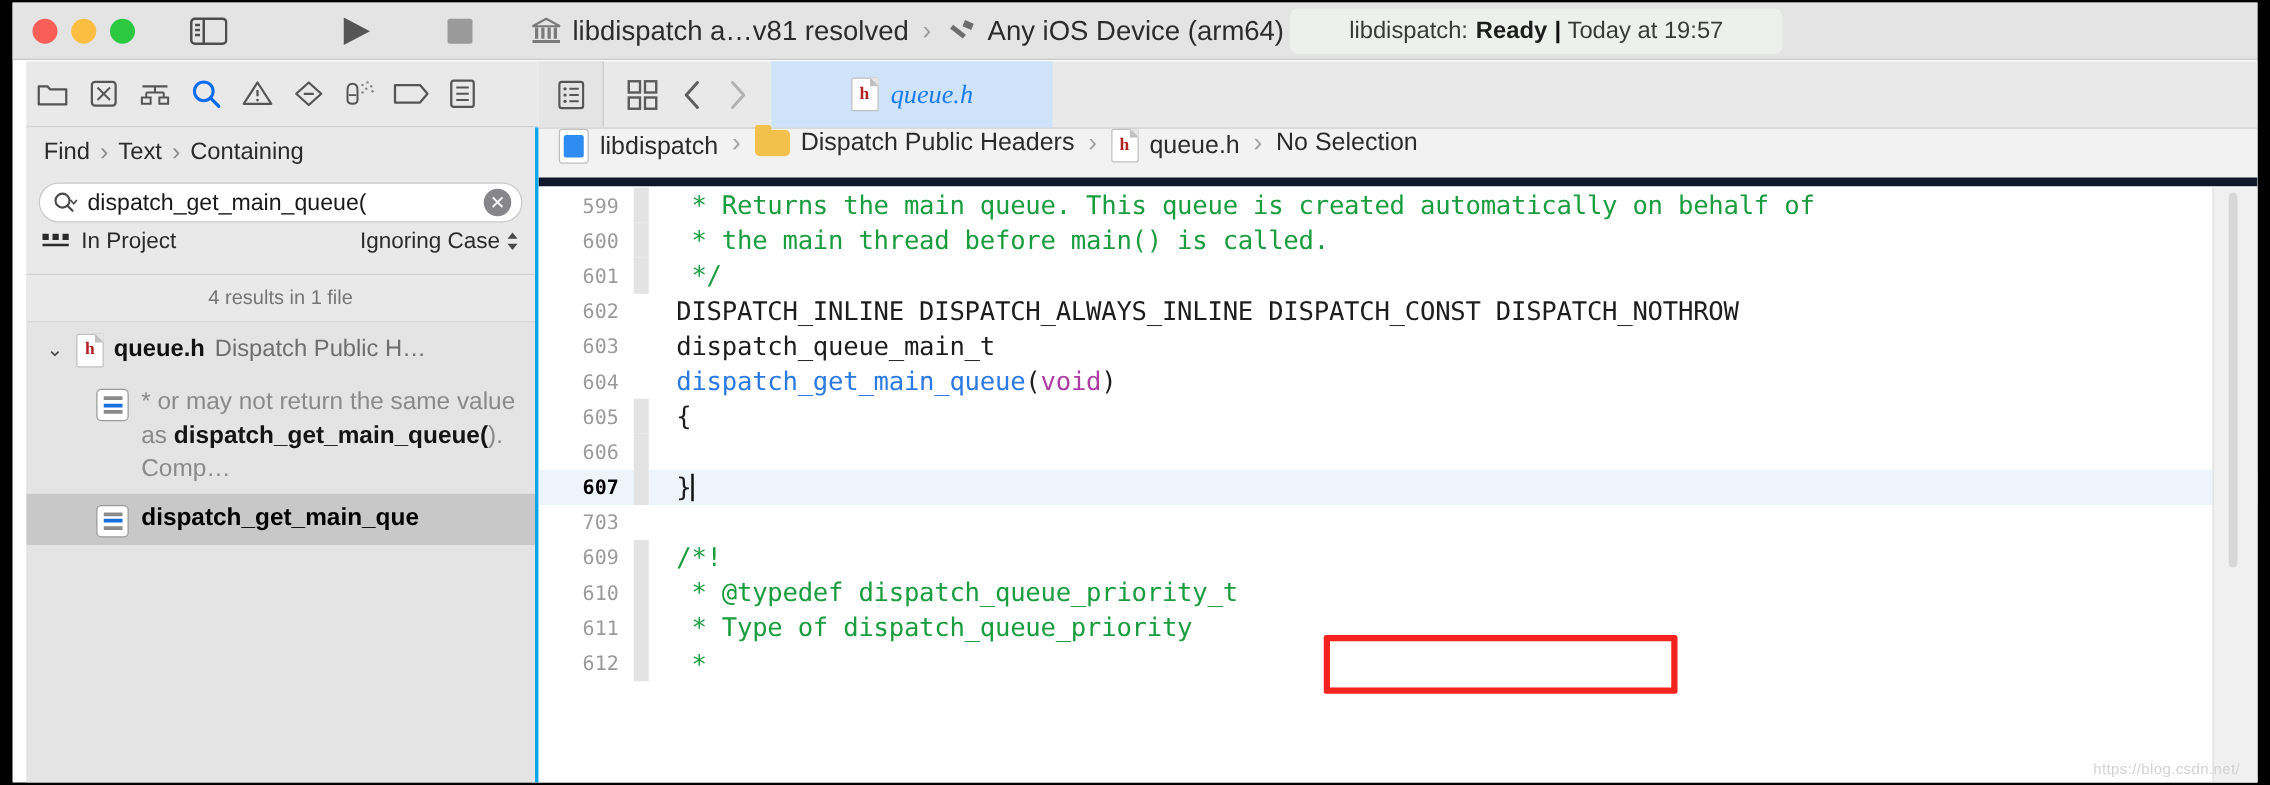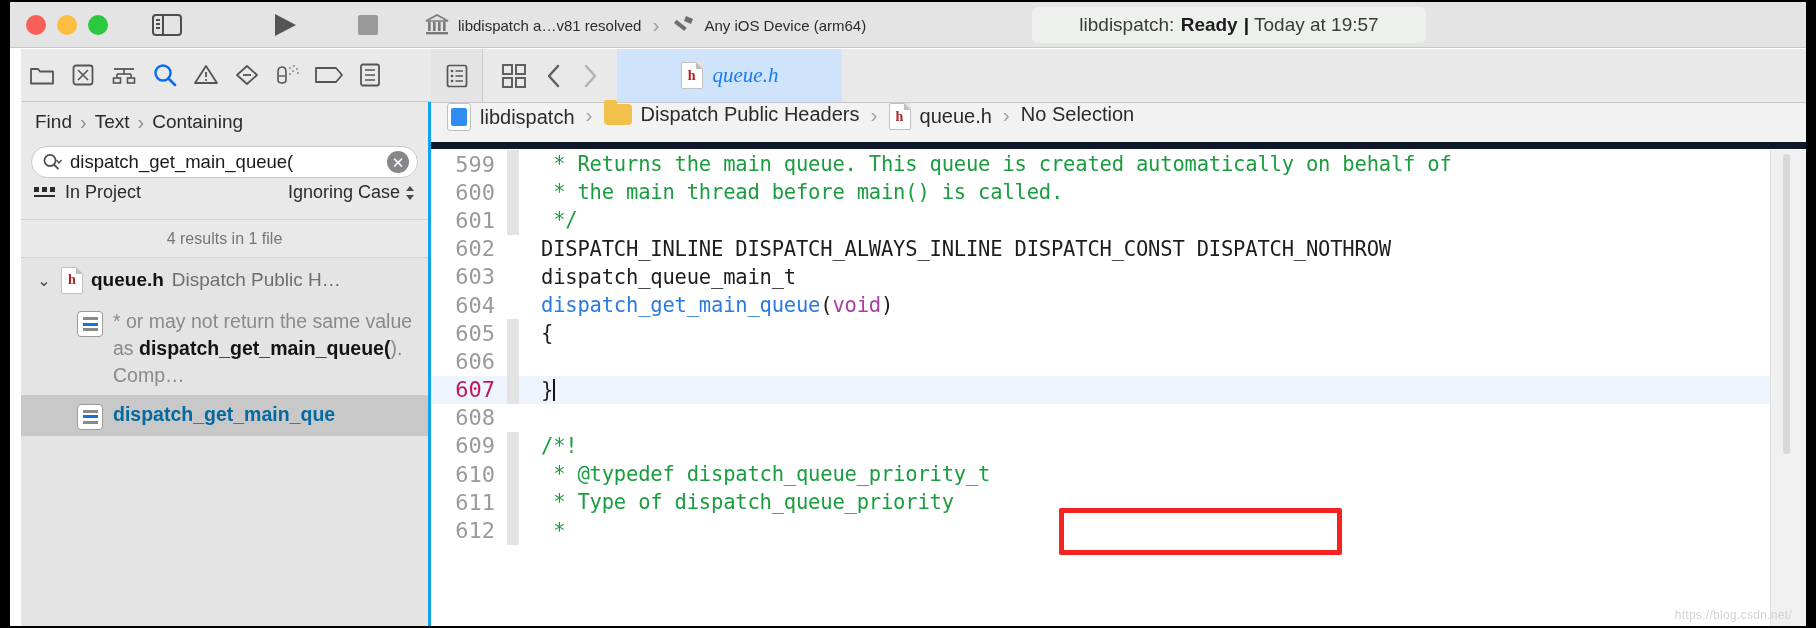--- a/index.html
+++ b/index.html
@@ -50,21 +50,21 @@
 
   .scheme-area {
     position: absolute;
     left: 410px; top: 0; height: 46px;
     display: flex; align-items: center;
     gap: 0px;
   }
   .scheme-chunk {
     display: flex; align-items: center; gap: 8px;
     padding: 0 4px;
-    font-size: 15px; color: #2c2c2c;
+    font-size: 22px; color: #2c2c2c;
   }
   .bc-chev { color: #9b9b9b; font-size: 21px; padding: 0 7px; font-weight: 300; }
 
   .status-pill {
     position: absolute;
     left: 1022px; top: 5px;
     width: 394px; height: 36px;
     background: #eef0ee;
     border-radius: 6px;
     display: flex; align-items: center; justify-content: center;
@@ -207,21 +207,21 @@
   .match-icon i { display: block; width: 15px; height: 3px; background: #8a8a8a; }
   .match-icon i.blue { background: #1a6fe0; }
   .result-text {
     font-size: 19.5px;
     line-height: 1.38;
     color: #8a8a8a;
     word-break: break-all;
   }
   .result-text b { color: #141414; font-weight: bold; }
   .result-text .plain { color: #8a8a8a; }
-  .result-row.selected .result-text b { color: #0369a1; }
+  .result-row.selected .result-text b { color: #000000; }
 
   
   .editor-area {
     position: absolute;
     left: 421px; top: 47px; right: 0; bottom: 0;
     background: #fff;
   }
   .tabbar {
     height: 54px;
     background: #e9e9e9;
@@ -294,24 +294,24 @@
     align-items: center;
     position: relative;
   }
   .cline.current { background: #eef4fc; }
   .lnum {
     width: 76px;
     flex: 0 0 76px;
     text-align: right;
     padding-right: 12px;
     font-family: "DejaVu Sans Mono", monospace;
-    font-size: 22px;
+    font-size: 16px;
     color: #9a9a9a;
   }
-  .cline.current .lnum { color: #be185d; font-weight: normal; }
+  .cline.current .lnum { color: #000000; font-weight: bold; }
   .ribbon {
     flex: 0 0 12px;
     width: 12px; height: 28.2px;
     background: transparent;
   }
   .ribbon.on { background: #e3e3e3; }
   .ctext {
     padding-left: 22px;
     font-family: "DejaVu Sans Mono", monospace;
     font-size: 20.5px;
@@ -673,21 +673,21 @@
             <div class="cline">
               <span class="lnum">606</span>
               <span class="ribbon on"></span>
             </div>
             <div class="cline current">
               <span class="lnum">607</span>
               <span class="ribbon on"></span>
               <span class="ctext"><span class="pl">}</span><span class="caret"></span></span>
             </div>
             <div class="cline">
-              <span class="lnum">608</span>
+              <span class="lnum">703</span>
               <span class="ribbon"></span>
               <span class="ctext"><span class="pl"></span></span>
             </div>
             <div class="cline">
               <span class="lnum">609</span>
               <span class="ribbon on"></span>
               <span class="ctext"><span class="cm">/*!</span></span>
             </div>
             <div class="cline">
               <span class="lnum">610</span>

